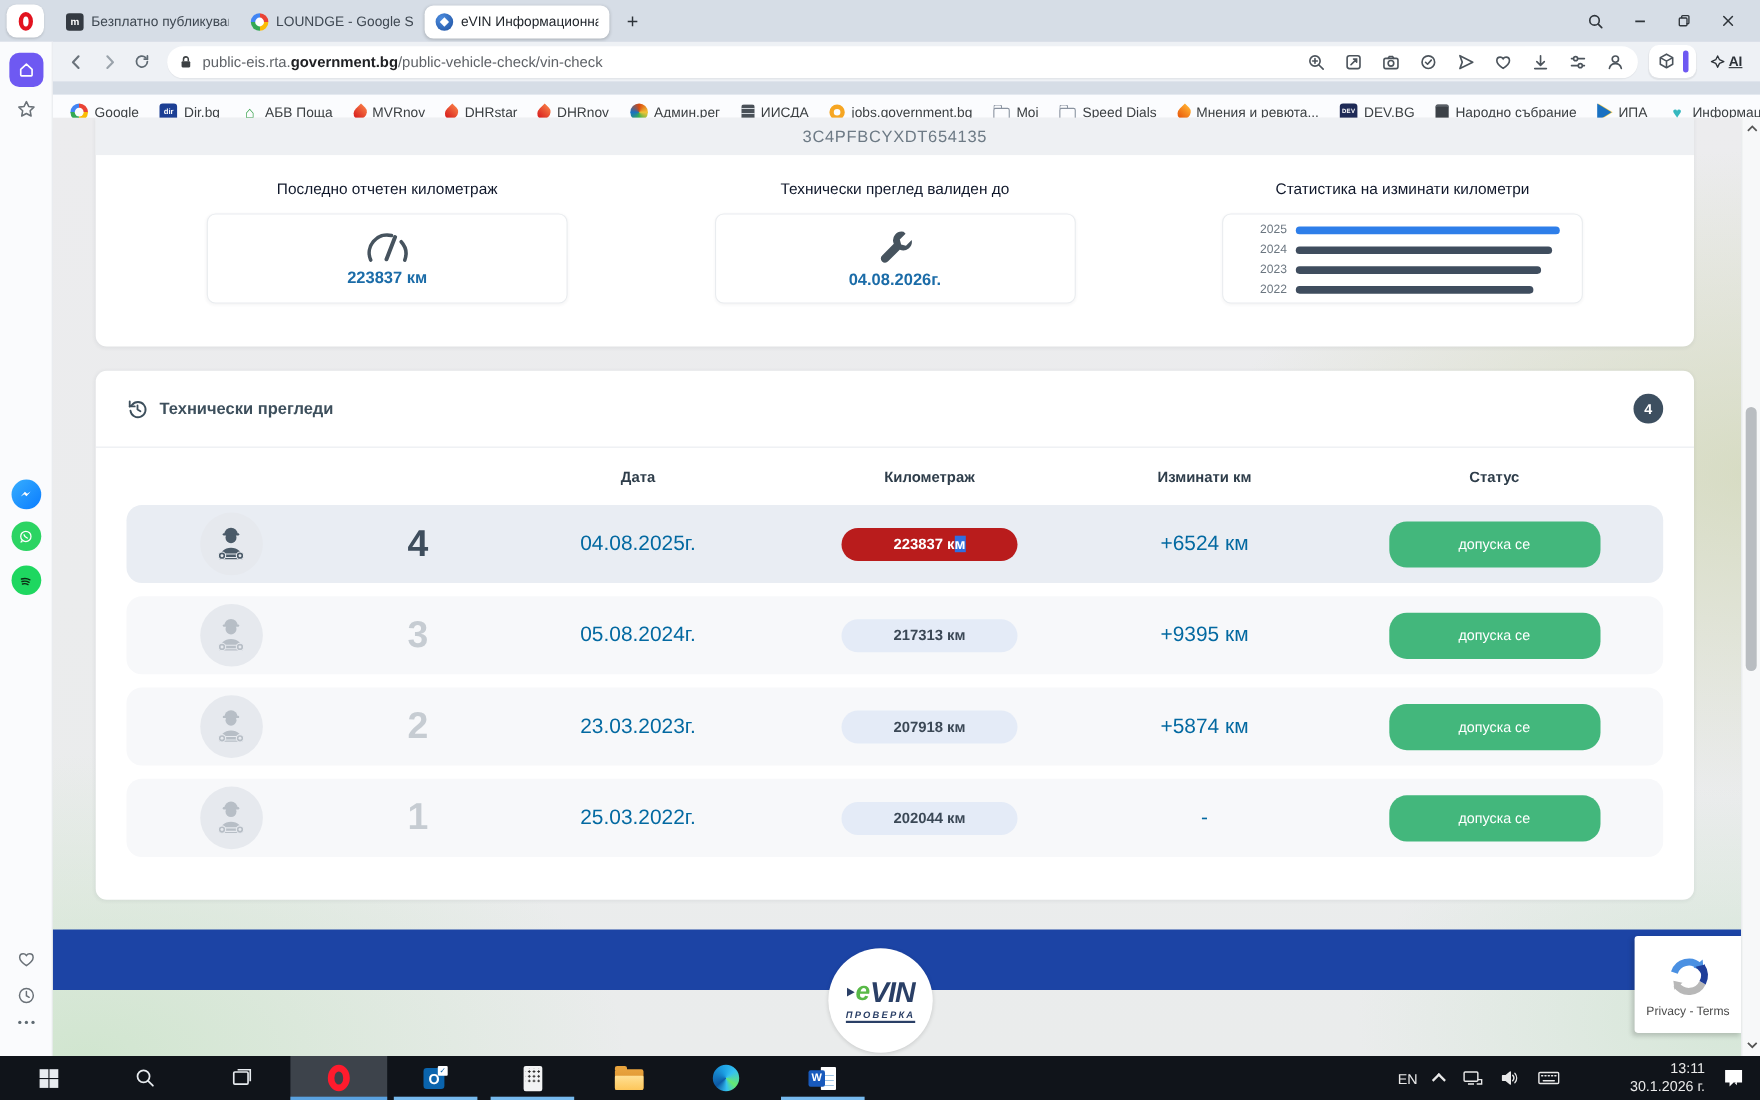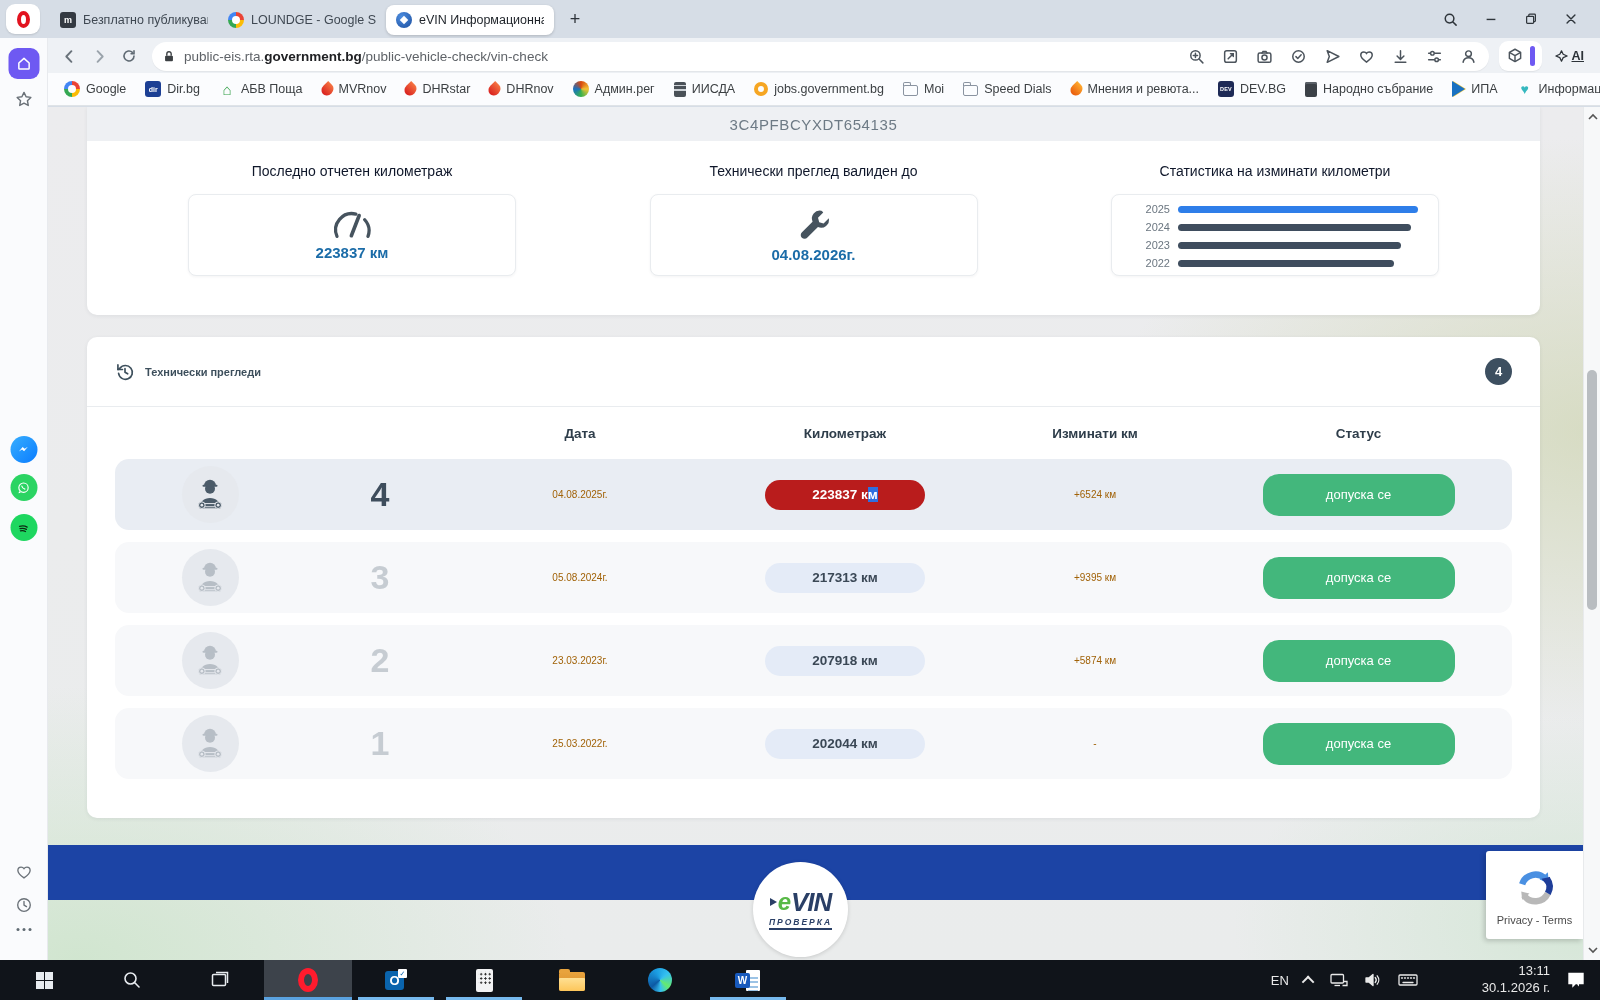--- a/index.html
+++ b/index.html
@@ -29,21 +29,21 @@
   .nav-ic { width:26px; height:26px; display:flex; align-items:center; justify-content:center; border-radius:50%; }
   .urlfield { flex:1; height:29px; background:#fff; border-radius:15px; display:flex; align-items:center; padding:0 12px 0 10px; margin:0 6px; box-shadow:0 1px 1px rgba(0,0,0,.05); }
   .urltext { font-size:13.5px; color:#5f6368; margin-left:8px; white-space:nowrap; }
   .urltext b { color:#202124; font-weight:700; }
   .url-icons { margin-left:auto; display:flex; align-items:center; gap:17px; }
   .pill-ext { height:30px; background:#fff; border-radius:9px; display:flex; align-items:center; gap:6px; padding:0 7px; box-shadow:0 1px 1px rgba(0,0,0,.06); }
   .vbar { width:5px; height:20px; border-radius:3px; background:#6e59f2; }
   .ai-chip { display:flex; align-items:center; gap:3px; font-size:12.5px; color:#2c3238; padding:0 8px; font-weight:700;text-decoration:underline; }
 
   
-  .bmbar { position:absolute; left:0; top:73px; width:1600px; height:33px; background:#fbfcfe; border-bottom:1px solid #dfe3e7; display:flex; align-items:center; gap:19px; padding:0 0 0 64px; overflow:hidden; }
+  .bmbar { position:absolute; left:0; top:86px; width:1600px; height:33px; background:#fbfcfe; border-bottom:1px solid #dfe3e7; display:flex; align-items:center; gap:19px; padding:0 0 0 64px; overflow:hidden; }
   .bm { display:flex; align-items:center; gap:6px; font-size:12.5px; color:#3c4043; white-space:nowrap; }
   .bmi { width:16px; height:16px; flex:0 0 auto; display:flex; align-items:center; justify-content:center; font-weight:bold; }
   .bm-google { border-radius:50%; background:conic-gradient(#ea4335 0 25%,#fbbc05 25% 50%,#34a853 50% 75%,#4285f4 75% 100%); position:relative; }
   .bm-google::after { content:""; position:absolute; width:8px; height:8px; left:4px; top:4px; background:#fbfcfe; border-radius:50%; }
   .bm-dir { background:#1c3f94; border-radius:3px; color:#fff; font-size:7px; }
   .bm-abv { color:#2f9e44; font-size:15px; }
   .bm-flame,.bm-flame2 { width:11px; height:13px; background:linear-gradient(#f57542,#d81e1e); border-radius:0 50% 50% 50%; transform:rotate(45deg); }
   .bm-flame2 { background:linear-gradient(#ffab2e,#e8590c); }
   .bm-admin { border-radius:50%; background:conic-gradient(#d9480f,#f2c335,#37b24d,#1971c2,#d9480f); }
   .bm-doc { width:12px; height:15px; background:#4a5158; border-radius:2px; box-shadow:inset 0 -3px 0 #4a5158; background-image:repeating-linear-gradient(#4a5158 0 3px,#cfd4d9 3px 4.5px); }
@@ -84,34 +84,34 @@
   .stat-card { width:328px; height:82px; background:#fff; border:1px solid #e9ecef; border-radius:8px; box-shadow:0 1px 3px rgba(30,40,60,.05); display:flex; flex-direction:column; align-items:center; justify-content:center; }
   .stat-value { font-size:15px; font-weight:bold; color:#1b6ca8; margin-top:5px; }
   .chart { width:100%; padding:12px 20px 10px 28px; display:flex; flex-direction:column; gap:6px; }
   .crow { display:flex; align-items:center; gap:8px; }
   .cyear { width:30px; text-align:right; font-size:11px; color:#6b7680; flex:0 0 30px; }
   .cbar-wrap { flex:1; }
   .cbar { height:7px; border-radius:4px; }
 
   .card2 { top:230px; height:481px; border-radius:10px; }
   .sec-head { height:70px; display:flex; align-items:center; padding:0 28px; border-bottom:1px solid #e9ecef; }
-  .sec-title { display:flex; align-items:center; gap:10px; font-size:11px; font-weight:bold; color:#3d4f5c; }
+  .sec-title { display:flex; align-items:center; gap:10px; font-size:15px; font-weight:bold; color:#3d4f5c; }
   .count-badge { margin-left:auto; width:27px; height:27px; border-radius:50%; background:#3d4f60; color:#fff; font-size:13px; font-weight:bold; display:flex; align-items:center; justify-content:center; }
   .tgrid { display:grid; grid-template-columns:190px 150px 250px 280px 220px 1fr; align-items:center; }
   .thead { padding:0 28px; height:52px; }
   .th { text-align:center; font-size:13.5px; font-weight:bold; color:#2e3d4a; }
   .trows { padding:0 28px; display:flex; flex-direction:column; gap:12px; }
   .trow { height:71px; background:#f7f8fa; border-radius:14px; }
   .trow.hl { background:#e9edf3; }
   .cell { display:flex; align-items:center; justify-content:center; }
   .avatar { width:57px; height:57px; border-radius:50%; background:#e6e9ee; display:flex; align-items:center; justify-content:center; color:#b7bec6; }
   .trow.hl .avatar { color:#4b5b69; }
   .c-num { font-size:34px; font-weight:bold; color:#c6ccd2; }
   .trow.hl .c-num { color:#3e4d5c; }
-  .c-date,.c-diff { font-size:10px; color:#a16207; }
+  .c-date,.c-diff { font-size:19px; color:#0369a1; }
   .km-pill { min-width:160px; height:30px; border-radius:15px; background:#e4ebf7; color:#3b4856; font-size:13.5px; font-weight:bold; display:flex; align-items:center; justify-content:center; }
   .trow.hl .km-pill { background:#b91c1c; color:#fff; }
   .km-pill .sel:not(:empty) { background:#2f6fe0; color:#fff; }
   .status-pill { width:192px; height:42px; border-radius:16px; background:#43b77c; color:#fff; font-size:13px; display:flex; align-items:center; justify-content:center; }
 
   .footer-band { position:absolute; left:0; top:738px; width:1535px; height:55px; background:#1c44a5; }
   .evin-circle { position:absolute; left:705px; top:755px; width:95px; height:95px; border-radius:50%; background:#fff; box-shadow:0 1px 4px rgba(0,0,0,.15); display:flex; flex-direction:column; align-items:center; justify-content:center; z-index:3; }
   .evin-line { display:flex; align-items:center; font-style:italic; font-weight:bold; }
   .evin-arrow { width:0; height:0; border-left:7px solid #2a3f66; border-top:4px solid transparent; border-bottom:4px solid transparent; margin-right:1px; }
   .evin-e { color:#58b947; font-size:24px; line-height:1; }

